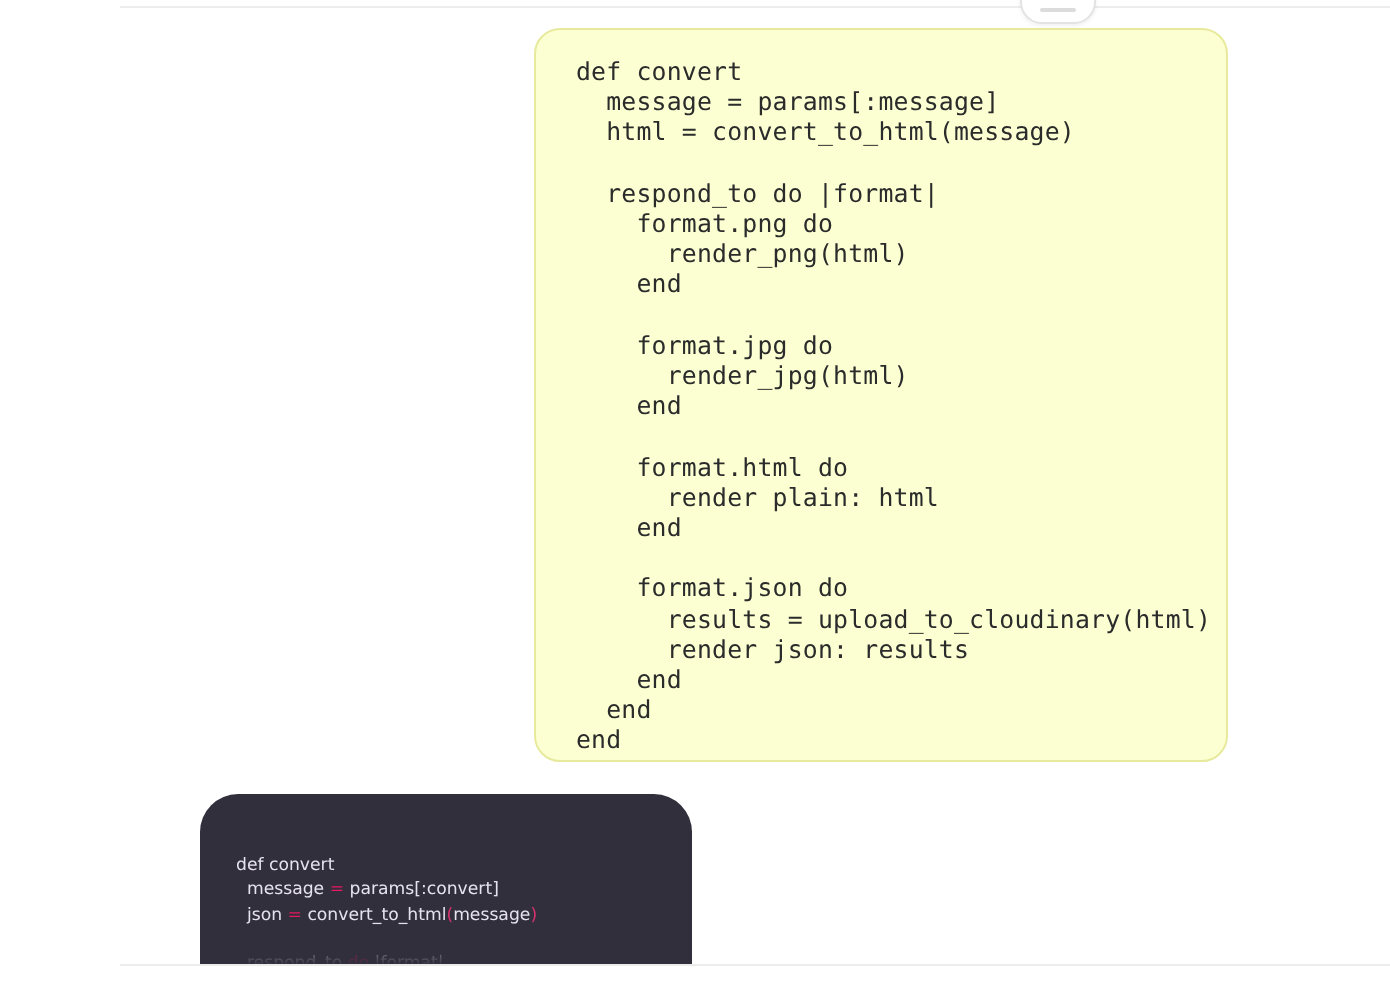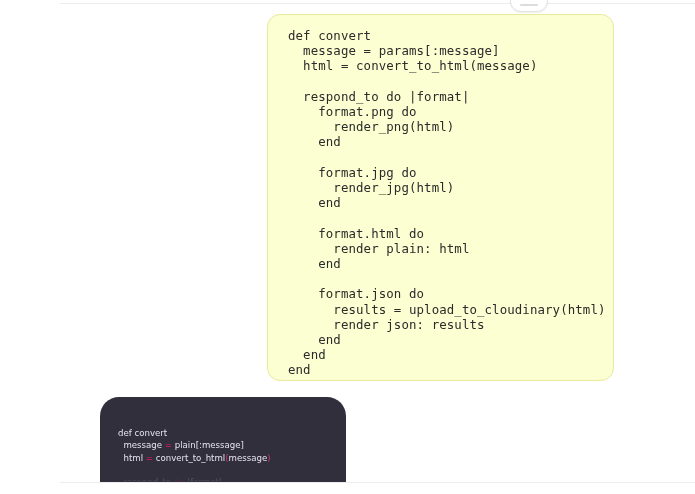--- a/index.html
+++ b/index.html
@@ -136,20 +136,20 @@
     format.json do
       results = upload_to_cloudinary(html)
       render json: results
     end
   end
 end</pre>
 </div>
 
 <div id="dark-code-card">
   <pre id="dark-code-text"><span class="kw">def convert</span>
-<span class="kw">  message </span><span class="op">=</span><span class="kw"> plain[:message]</span>
-<span class="kw">  html </span><span class="op">=</span><span class="kw"> convert_to_html</span><span class="pn">(</span><span class="kw">message</span><span class="pn">)</span>
+<span class="kw">  message </span><span class="op">=</span><span class="kw"> params[:convert]</span>
+<span class="kw">  json </span><span class="op">=</span><span class="kw"> convert_to_html</span><span class="pn">(</span><span class="kw">message</span><span class="pn">)</span>
 <span class="kw"></span>
 <span class="kw">  respond_to </span><span class="op">do</span><span class="kw"> |format|</span></pre>
   <div class="clip-fade"></div>
 </div>
 
 <div class="divider" id="divider-bottom"></div>
 
 </body></html>

